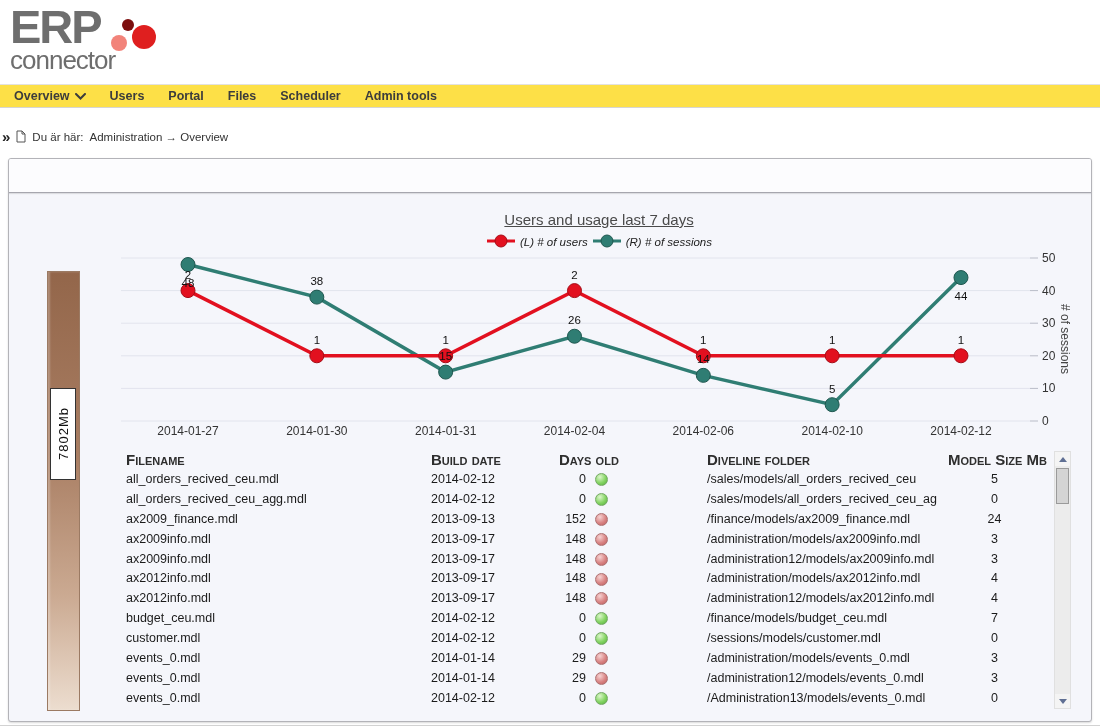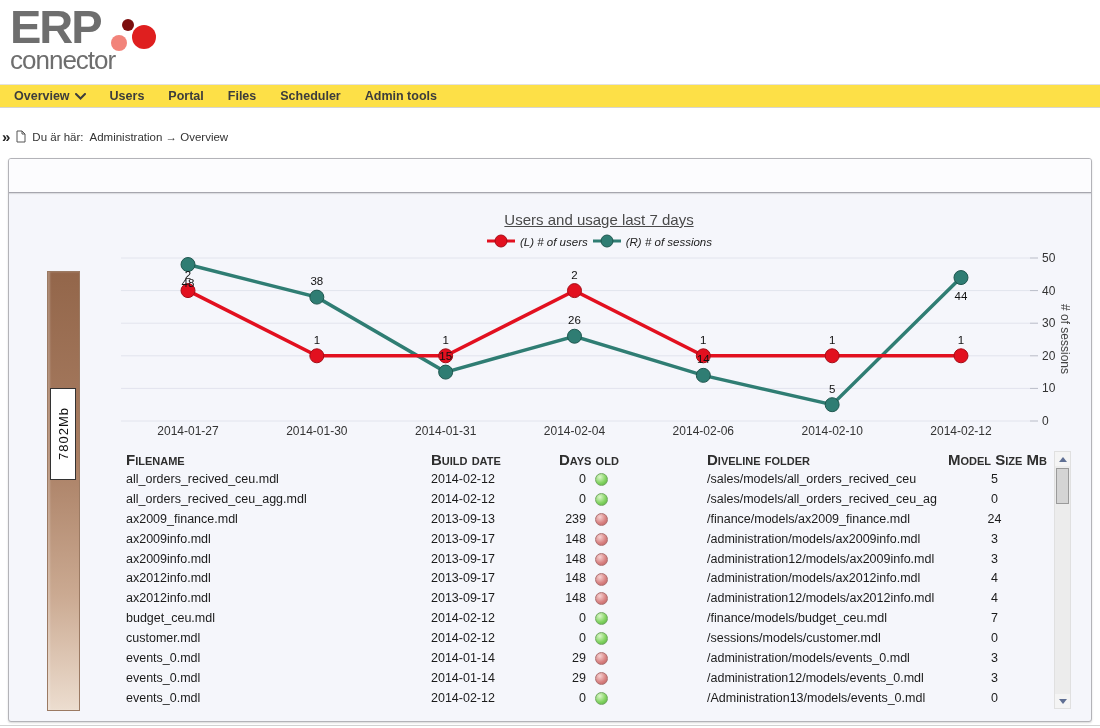--- a/index.html
+++ b/index.html
@@ -234,21 +234,21 @@
           <div class="c-date">2014-02-12</div>
           <div class="c-days">0</div>
           <div class="c-stat"><span class="status-dot status-green"></span></div>
           <div></div>
           <div class="c-folder">/sales/models/all_orders_recived_ceu_ag</div>
           <div class="c-size">0</div>
         </div>
         <div class="trow">
           <div class="c-file">ax2009_finance.mdl</div>
           <div class="c-date">2013-09-13</div>
-          <div class="c-days">239</div>
+          <div class="c-days">152</div>
           <div class="c-stat"><span class="status-dot status-red"></span></div>
           <div></div>
           <div class="c-folder">/finance/models/ax2009_finance.mdl</div>
           <div class="c-size">24</div>
         </div>
         <div class="trow">
           <div class="c-file">ax2009info.mdl</div>
           <div class="c-date">2013-09-17</div>
           <div class="c-days">148</div>
           <div class="c-stat"><span class="status-dot status-red"></span></div>

